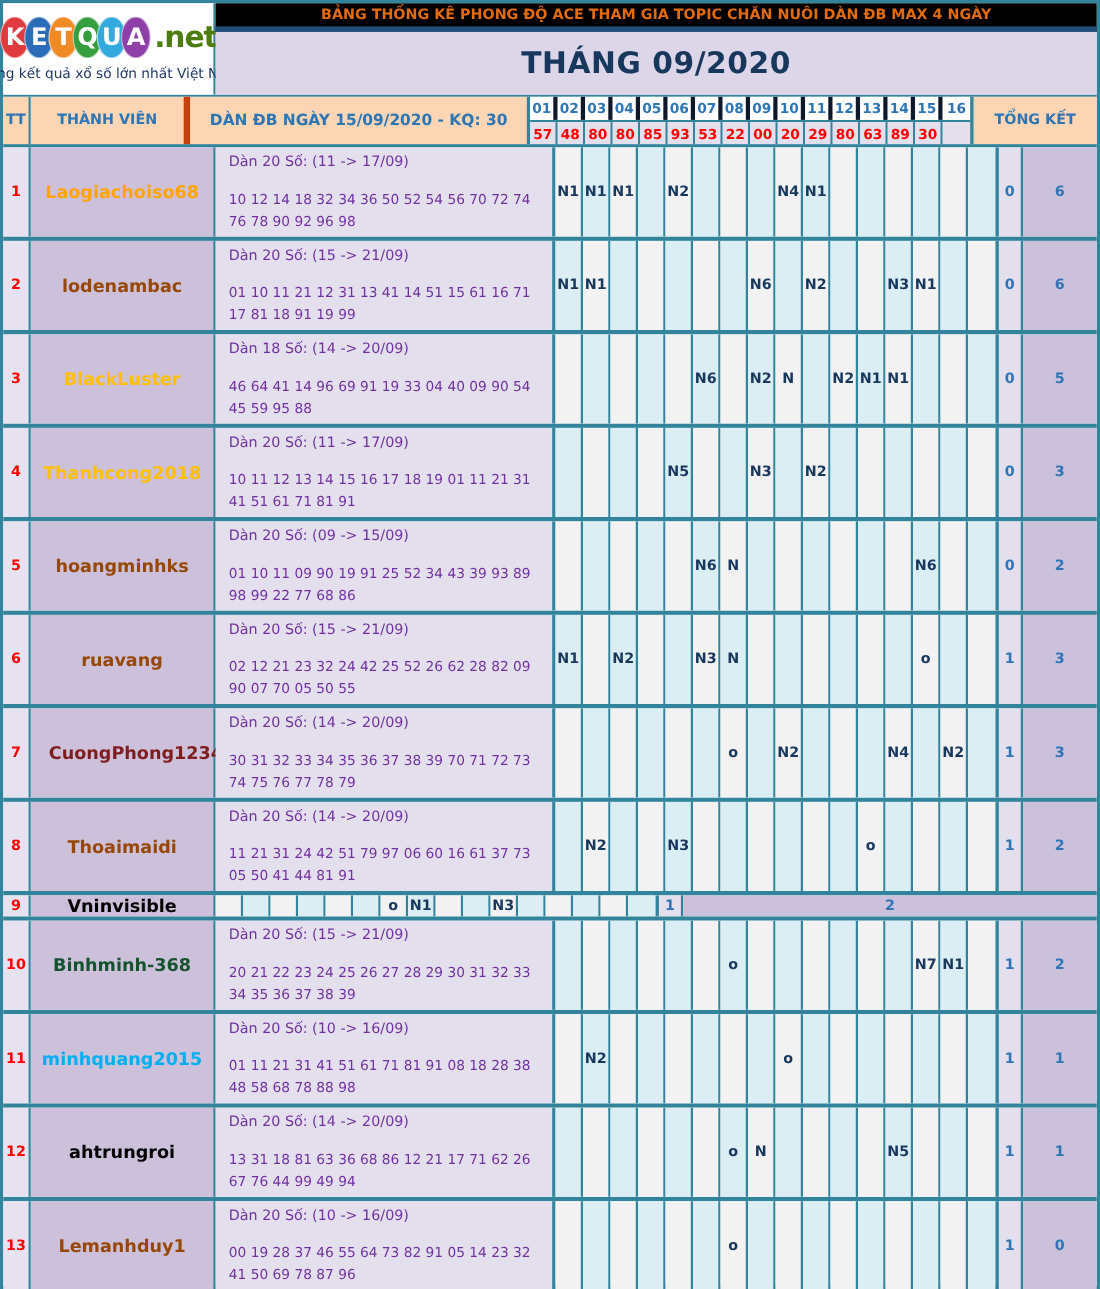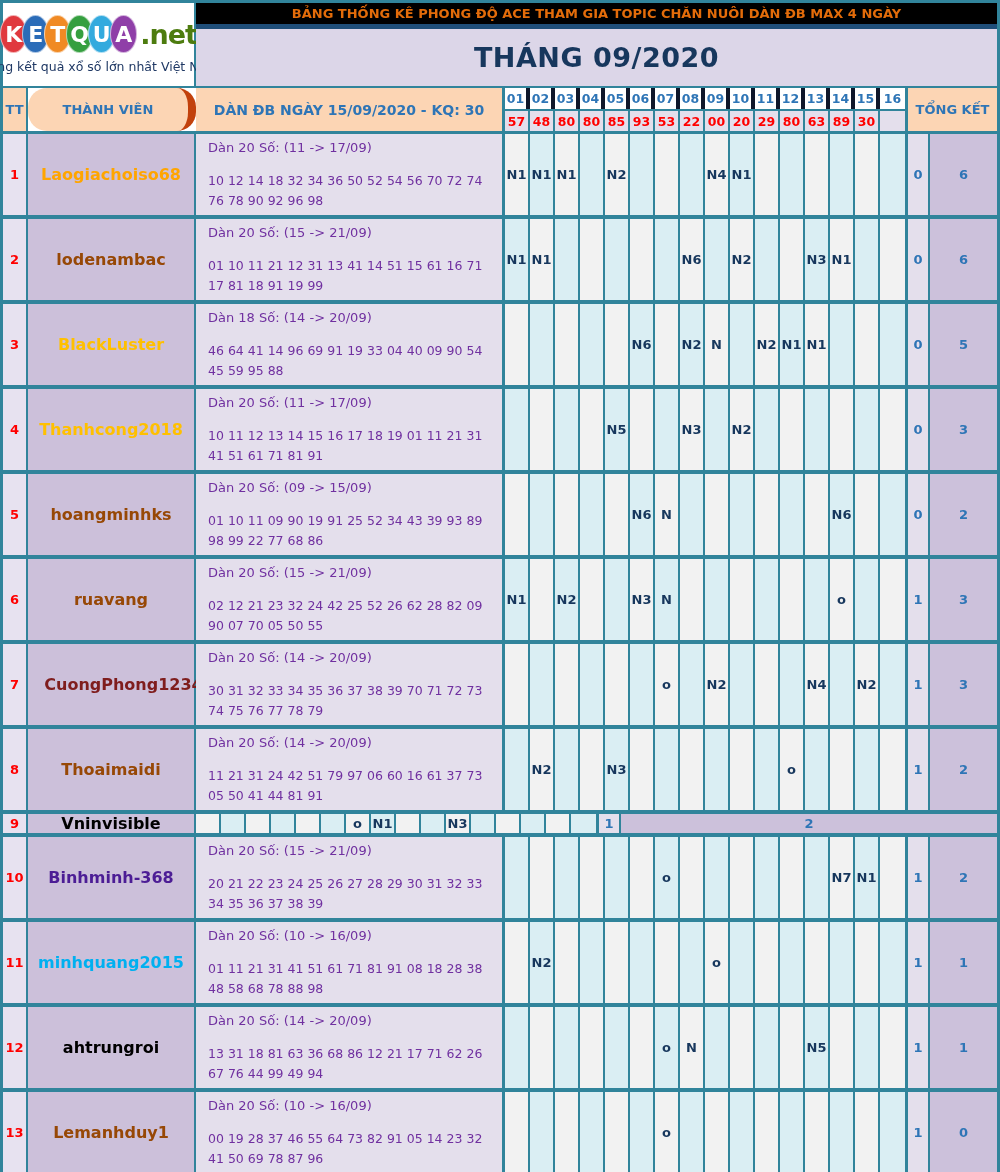--- a/index.html
+++ b/index.html
@@ -40,21 +40,21 @@
     display:flex; align-items:center; justify-content:center; letter-spacing:.5px;
   }
 
   
   .colhead { height:46px; display:flex; border-bottom:3px solid #31849B; flex:0 0 auto; }
   .hcell {
     background:#FCD5B4; color:#2E75B6; font-weight:bold; font-size:13px;
     display:flex; align-items:center; justify-content:center;
   }
   .ch-tt { width:25px; border-right:2px solid #31849B; }
-  .ch-member { width:168px; border-right:8px solid #c2410c;border-radius:19px; }
+  .ch-member { width:145px; border-right:6px solid #c2410c; }
   .ch-dan { width:309px; border-right:3px solid #31849B; font-size:14px; }
   .ch-days { width:400px; display:flex; flex-direction:column; }
   .days-row { height:23px; display:flex; border-bottom:2px solid #31849B; }
   .results-row { flex:1; display:flex; }
   .day-cell {
     width:25px; border-right:4px solid #0f172a; background:#ffffff;
     color:#2E75B6; font-weight:bold; font-size:12.5px;
     display:flex; align-items:center; justify-content:center;
   }
   .day-cell:last-child { border-right:none; }
@@ -432,21 +432,21 @@
           <div class="mc b"></div>
           <div class="mc a"></div>
           <div class="mc b"></div>
         </div>
       <div class="c-tl">1</div>
       <div class="c-tr">2</div>
     </div>
 
     <div class="row">
       <div class="c-tt">10</div>
-      <div class="c-member" style="color: #4c1d95;">Binhminh-368</div>
+      <div class="c-member" style="color: #14532d;">Binhminh-368</div>
       <div class="c-dan">
         <div class="dan-label">Dàn 20 Số: (15 -&gt; 21/09)</div>
         <div class="dan-numbers">20 21 22 23 24 25 26 27 28 29 30 31 32 33 34 35 36 37 38 39</div>
       </div>
       <div class="c-marks">
           <div class="mc b"></div>
           <div class="mc a"></div>
           <div class="mc b"></div>
           <div class="mc a"></div>
           <div class="mc b"></div>

